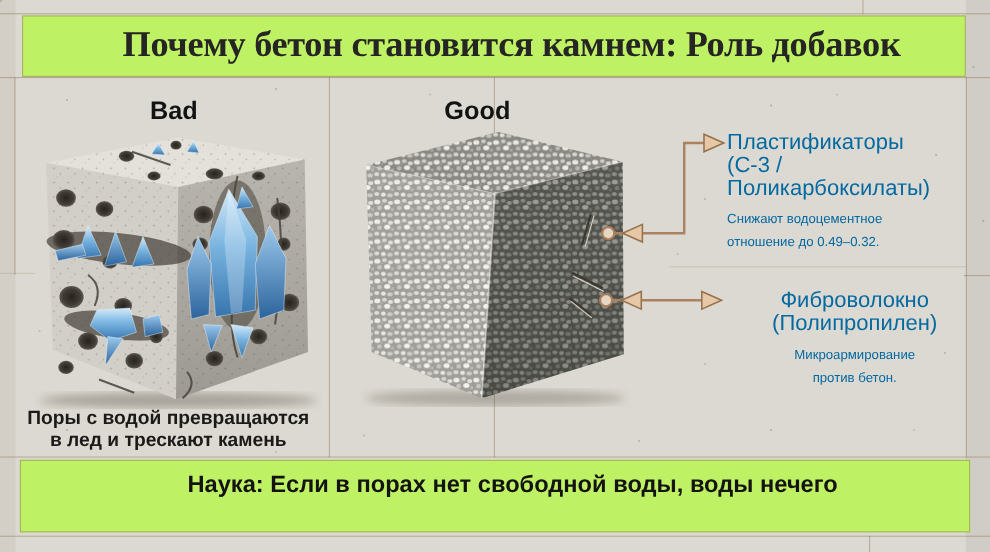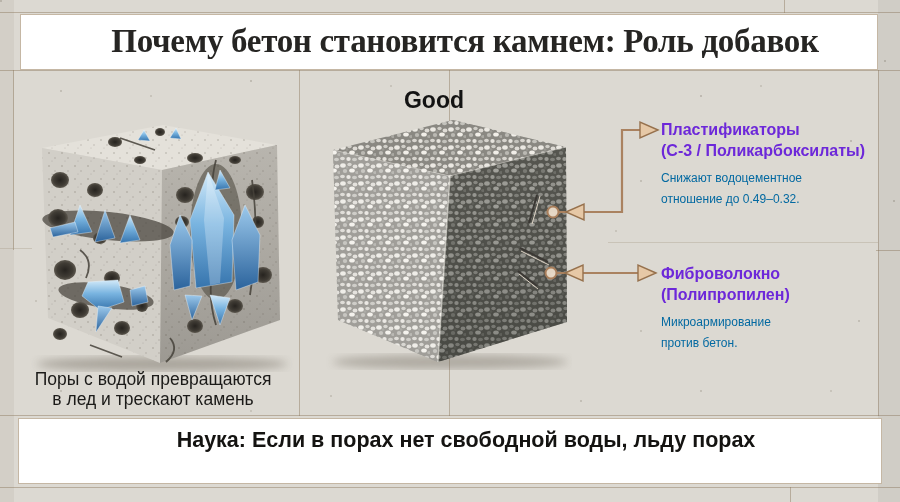--- a/index.html
+++ b/index.html
@@ -23,35 +23,35 @@
     390px 85px 0 rgba(90,80,65,.2),700px 95px 0 rgba(90,80,65,.3),760px 85px 0 rgba(90,80,65,.2),
     640px 180px 0 rgba(90,80,65,.25),615px 230px 0 rgba(90,80,65,.2),850px 140px 0 rgba(90,80,65,.3),
     858px 320px 0 rgba(90,80,65,.25),830px 390px 0 rgba(90,80,65,.2),700px 390px 0 rgba(90,80,65,.25),
     250px 410px 0 rgba(90,80,65,.2),60px 390px 0 rgba(90,80,65,.25),35px 300px 0 rgba(90,80,65,.2),
     330px 395px 0 rgba(90,80,65,.22),580px 400px 0 rgba(90,80,65,.25),120px 440px 0 rgba(90,80,65,.3),
     300px 460px 0 rgba(90,80,65,.22),700px 450px 0 rgba(90,80,65,.28),500px 470px 0 rgba(90,80,65,.2),
     820px 460px 0 rgba(90,80,65,.25),420px 35px 0 rgba(90,80,65,.2),750px 30px 0 rgba(90,80,65,.25),
     200px 25px 0 rgba(90,80,65,.2),550px 30px 0 rgba(90,80,65,.2),80px 480px 0 rgba(90,80,65,.3),
     884px 60px 0 rgba(90,80,65,.3),893px 200px 0 rgba(90,80,65,.3),640px 330px 0 rgba(90,80,65,.22);}
   
-  .banner{background:#ffffff;border:1px solid rgba(150,123,90,.55);box-sizing:border-box;padding-left:32px;}
+  .banner{background:#bef264;border:1px solid rgba(150,123,90,.55);box-sizing:border-box;padding-left:32px;}
   .title-banner{left:20px;top:14px;width:858px;height:56px;text-align:center;}
   .title-text{
     font-family:"Liberation Serif","DejaVu Serif",serif;
     font-weight:700;font-size:33px;line-height:53px;letter-spacing:-.3px;color:#262523;}
   .footer-banner{left:18px;top:418px;width:864px;height:66px;text-align:center;padding-top:8px;}
   .footer-line{font-weight:700;font-size:21.5px;line-height:26px;color:#141311;}
   
   .cube-label{font-weight:700;font-size:23px;color:#131313;text-align:center;width:120px;}
   
   .bad-caption{left:20px;top:369px;width:266px;text-align:center;
-    font-size:17.5px;line-height:20px;color:#1b1a18;}
+    font-size:17.5px;line-height:20px;color:#1b1a18;font-weight:bold;}
   
   .annotation{left:661px;width:232px;}
-  .ann-title{font-weight:700;font-size:16px;line-height:21px;color:#6d28d9;}
+  .ann-title{font-weight:400;font-size:20px;line-height:21px;color:#0369a1;}
   .ann-desc{font-size:12px;line-height:21px;color:#0369a1;margin-top:7px;}
   svg{display:block;}
   .overlay{pointer-events:none;}
 </style>
 </head>
 <body>
 
 <div id="stage">
 
   <div class="abs col-left"></div>
@@ -68,20 +68,21 @@
   <div class="abs seam v" style="left:878px;top:70px;height:346px;"></div>
   <div class="abs seam v" style="left:790px;top:487px;height:15px;"></div>
   <div class="abs seam v" style="left:13px;top:70px;height:180px;"></div>
   <div class="abs seam-lite" style="left:0;top:248px;width:32px;"></div>
   <div class="abs speckles"></div>
 
   <div class="abs banner title-banner">
     <div class="title-text">Почему бетон становится камнем: Роль добавок</div>
   </div>
 
+  <div class="abs cube-label" style="left:98px;top:87px;">Bad</div>
   <div class="abs cube-label" style="left:374px;top:87px;">Good</div>
 
   <svg class="abs" style="left:20px;top:110px;" width="280" height="262" viewBox="0 0 280 262">
     <defs>
       <pattern id="spk" width="13" height="13" patternUnits="userSpaceOnUse">
         <circle cx="3" cy="4" r=".8" fill="rgba(70,62,52,.35)"></circle>
         <circle cx="9" cy="9" r=".7" fill="rgba(70,62,52,.3)"></circle>
         <circle cx="6" cy="12" r=".6" fill="rgba(70,62,52,.25)"></circle>
       </pattern>
       <radialGradient id="holeG">
@@ -215,21 +216,21 @@
 
   <div class="abs annotation" style="top:119px;">
     <div class="ann-title">Пластификаторы</div>
     <div class="ann-title">(С-3 / Поликарбоксилаты)</div>
     <div class="ann-desc">
       <div>Снижают водоцементное</div>
       <div>отношение до 0.49–0.32.</div>
     </div>
   </div>
 
-  <div class="abs annotation" style="top:263px;">
+  <div class="abs annotation" style="top:263px;text-align:center;">
     <div class="ann-title">Фиброволокно</div>
     <div class="ann-title">(Полипропилен)</div>
     <div class="ann-desc">
       <div>Микроармирование</div>
       <div>против бетон.</div>
     </div>
   </div>
 
   <svg class="abs overlay" style="left:0;top:0;" width="900" height="502" viewBox="0 0 900 502">
 
@@ -247,16 +248,16 @@
     <polygon points="566,212 584,204 584,220" fill="#e6c8a6" stroke="#96714d" stroke-width="1.4"></polygon>
     <circle cx="553" cy="212" r="5.5" fill="rgba(236,221,202,.95)" stroke="#a87e5b" stroke-width="2"></circle>
 
     <path d="M557,273 H638" fill="none" stroke="#aa8260" stroke-width="2.2"></path>
     <polygon points="656,273 638,265 638,281" fill="#e6c8a6" stroke="#96714d" stroke-width="1.4"></polygon>
     <polygon points="565,273 583,265 583,281" fill="#e6c8a6" stroke="#96714d" stroke-width="1.4"></polygon>
     <circle cx="551" cy="273" r="5.5" fill="rgba(236,221,202,.95)" stroke="#a87e5b" stroke-width="2"></circle>
   </svg>
 
   <div class="abs banner footer-banner">
-    <div class="footer-line">Наука: Если в порах нет свободной воды, льду порах</div>
+    <div class="footer-line">Наука: Если в порах нет свободной воды, воды нечего</div>
   </div>
 
 </div>
 
 </body></html>

